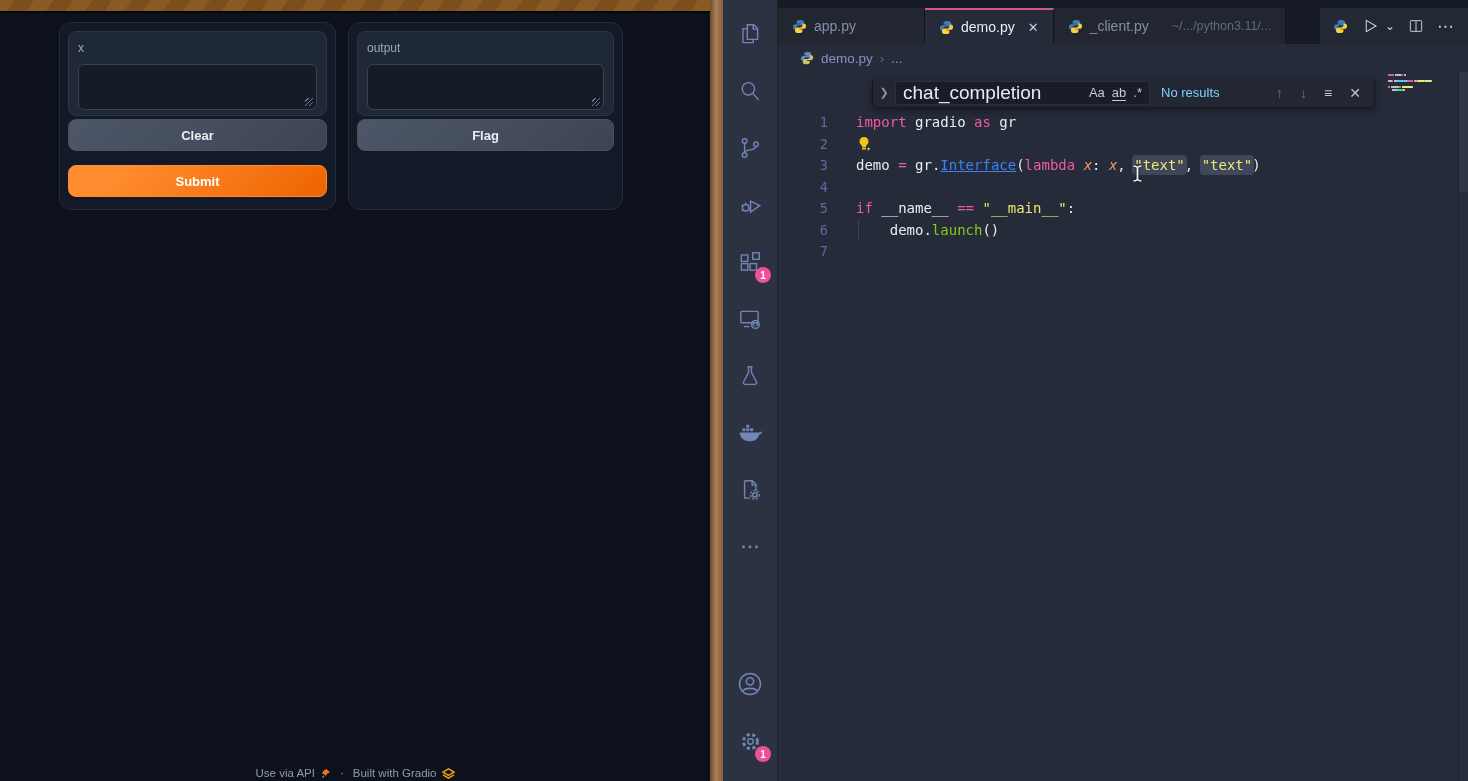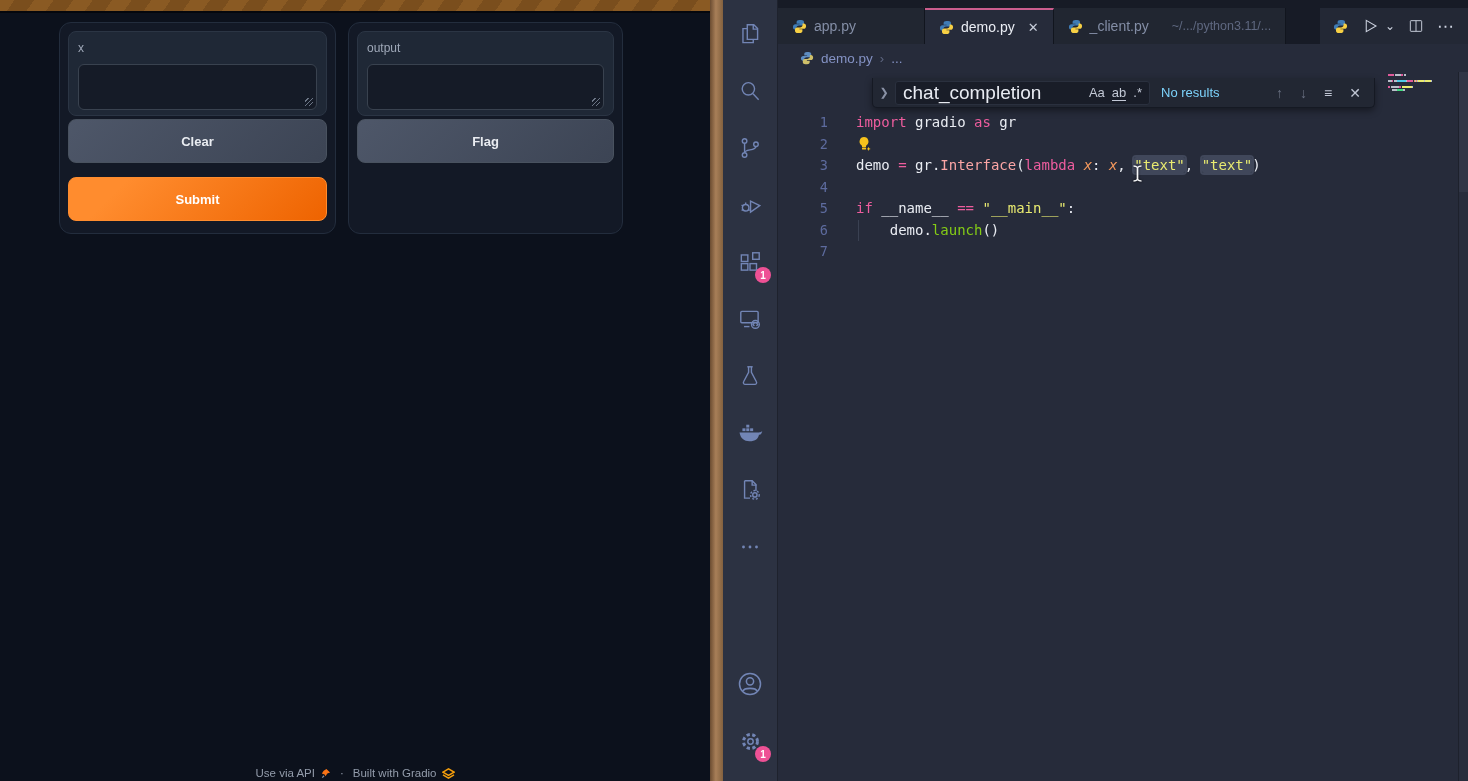--- a/index.html
+++ b/index.html
@@ -16,21 +16,21 @@
   .g-group { background:#131926; border:1px solid #232d3d; border-radius:12px;
     padding:8px 8px 12px 8px; width:277px; }
   .g-group.right { width:275px; padding-bottom:10px; }
   .g-block { background:#1f2836; border:1px solid #2b3544; border-radius:8px;
     padding:9px; height:85px; }
   .g-label { font-size:12px; color:#9fa8b8; display:block; margin-bottom:9px; }
   .g-textarea { height:46px; background:#151b27; border:1px solid #39424f;
     border-radius:6px; position:relative; cursor:text; }
   .g-resize { position:absolute; right:3px; bottom:3px; width:8px; height:8px;
     background:repeating-linear-gradient(135deg,transparent 0 2px,#6b7585 2px 3px); }
-  .g-btn { height:44px; width:100%; border-radius:8px; font-size:13px; font-weight:700;
+  .g-btn { height:32px; width:100%; border-radius:8px; font-size:13px; font-weight:700;
     display:flex; align-items:center; justify-content:center; cursor:pointer; }
   .g-btn.sec { margin-top:3px; background:linear-gradient(135deg,#4e5769,#3c4454);
     color:#e9ecf1; border:1px solid #49525f; }
   .g-btn.primary { margin-top:14px; background:linear-gradient(135deg,#ff8c2e 20%,#ee6300);
     color:#ffffff; border:1px solid #ff8c2e; }
   .g-footer { position:absolute; bottom:1px; left:0; width:100%; height:13px;
     display:flex; align-items:flex-start; justify-content:center; gap:9px;
     font-size:11.5px; color:#939cab; }
   .g-footer .link { display:flex; gap:5px; align-items:center; cursor:pointer; }
 
@@ -82,21 +82,21 @@
 
   .code-area { position:absolute; top:40px; left:0; right:12px; }
   .code-line { height:21.5px; line-height:21.5px; display:flex; white-space:pre;
     position:relative; cursor:text; }
   .ln { width:50px; text-align:right; color:#5d6b9e; font-size:13.5px; flex:none; }
   .code { margin-left:28px; color:#e9ecf2; }
   .code-line[data-guide]::before { content:""; position:absolute; left:80px; top:0;
     width:1px; height:21.5px; background:#3a4152; }
   .kw { color:#ee5d9e; }
   .pl { color:#e9ecf2; }
-  .cls { color:#fca5a5; }
+  .cls { color:#3b82f6;text-decoration:underline; }
   .pr  { color:#f2975c; font-style:italic; }
   .st  { color:#e9eb70; }
   .sh  { color:#e9eb70; background:#40475a; box-shadow:0 0 0 2px #40475a; border-radius:2px; }
   .fn  { color:#84cc16; }
   .bulb { display:inline-flex; vertical-align:-3px; }
 
   
   .find { position:absolute; top:6px; left:94px; width:503px; height:30px;
     background:#222733; border:1px solid #151923; border-top:none;
     border-radius:0 0 5px 5px; box-shadow:0 3px 7px rgba(0,0,0,.4);

